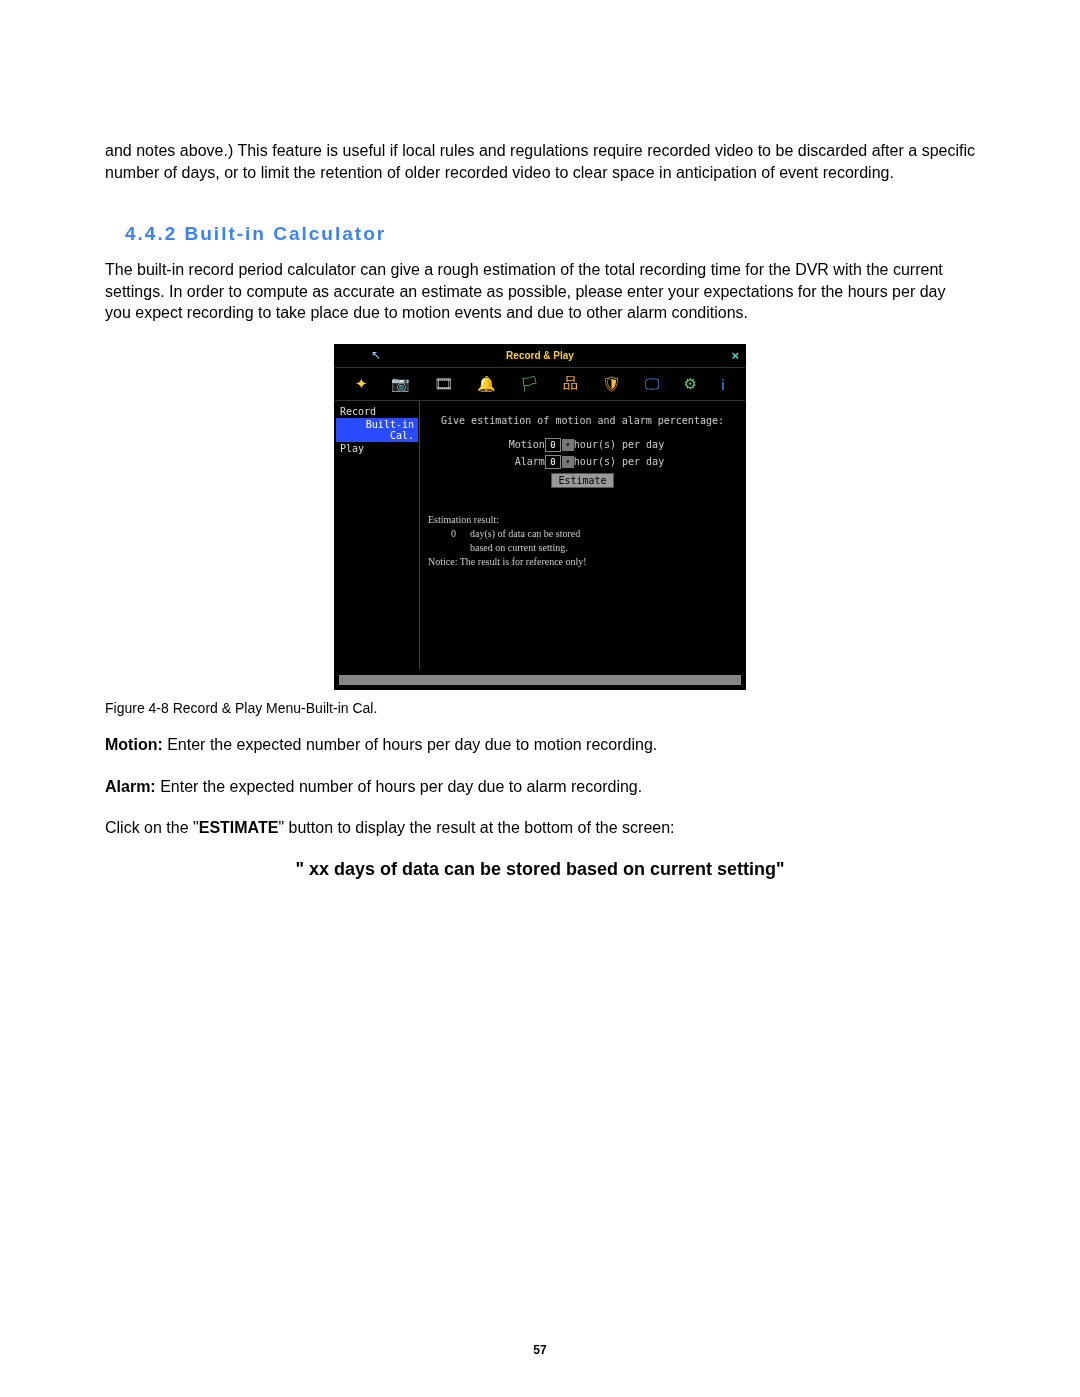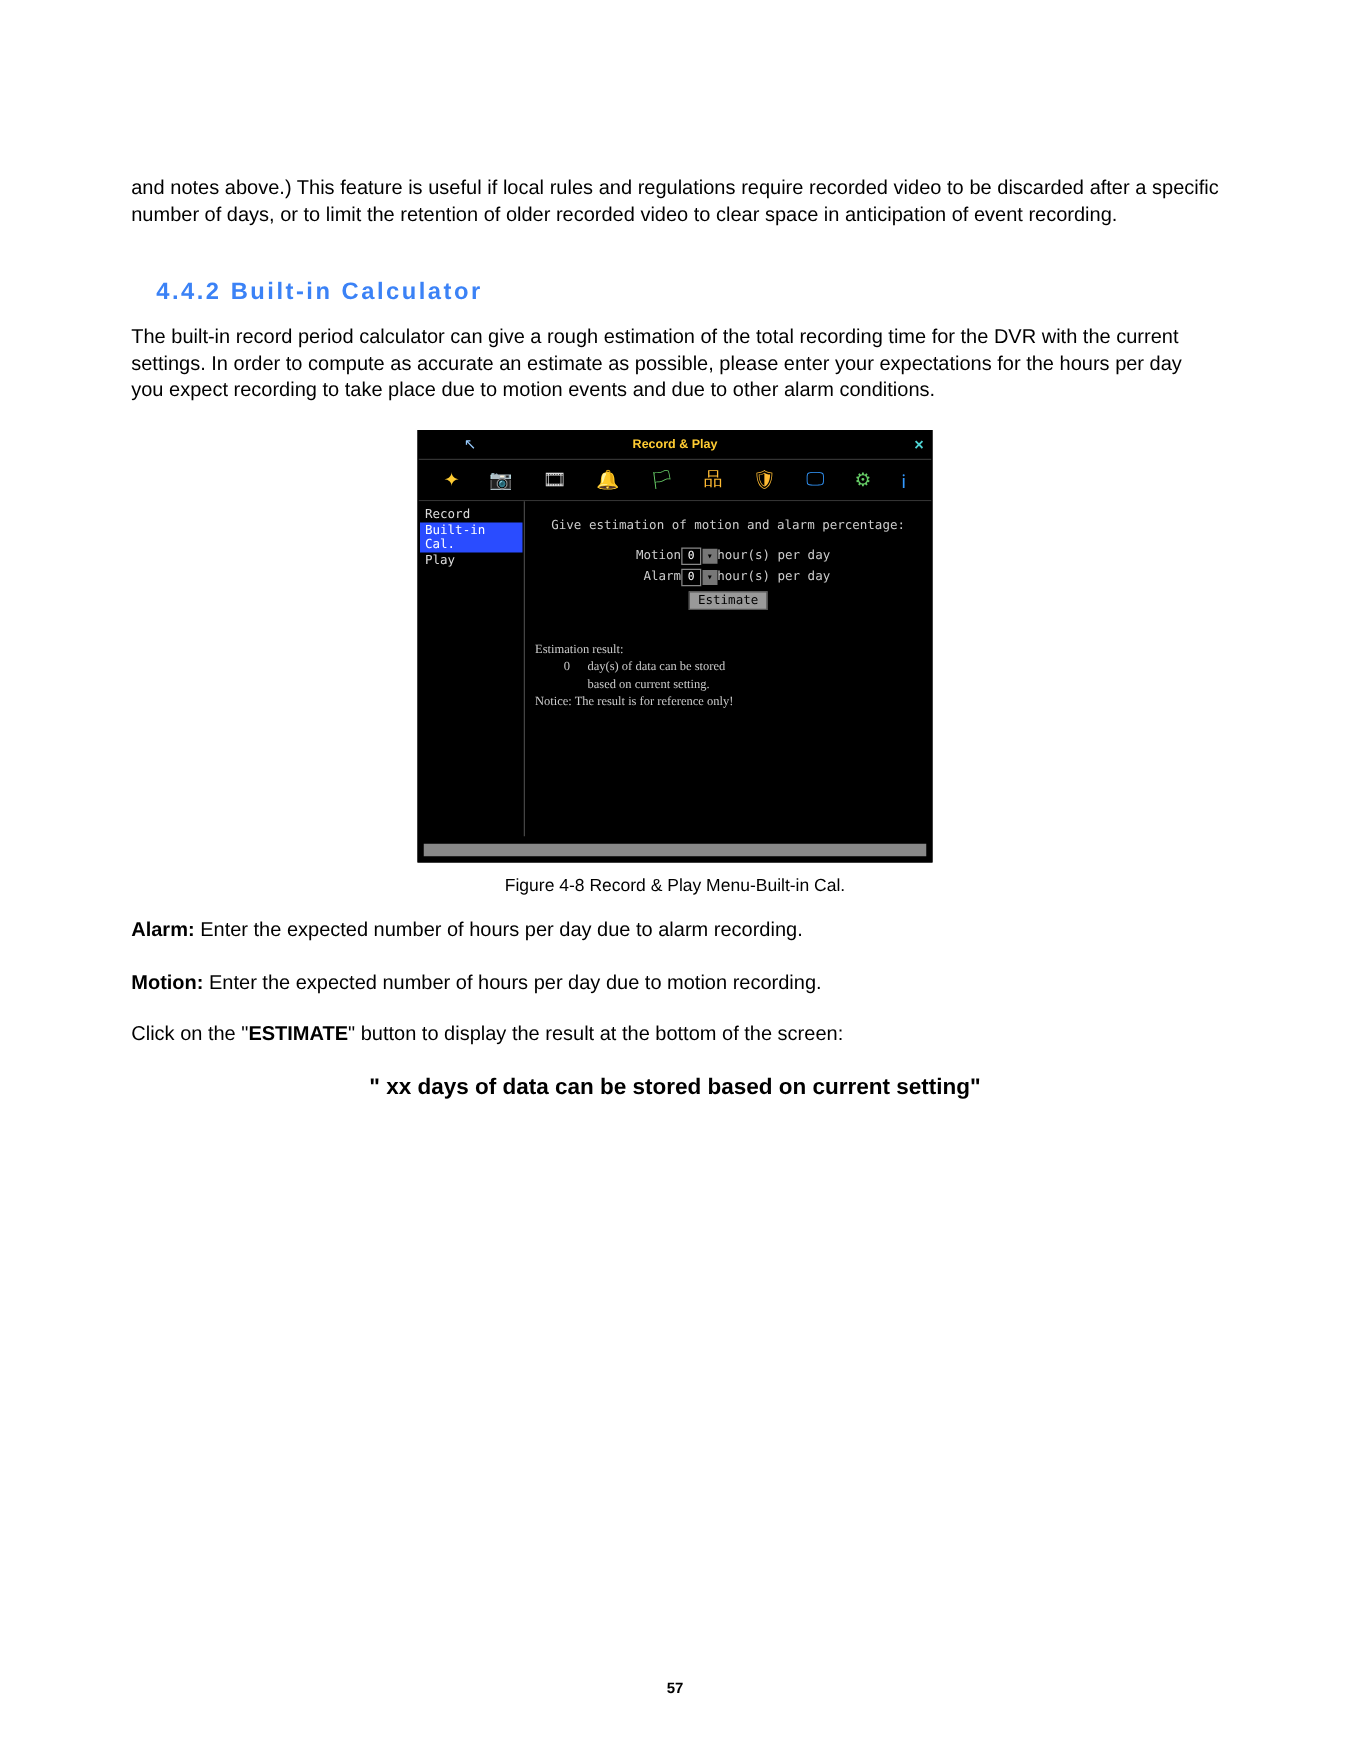--- a/index.html
+++ b/index.html
@@ -26,21 +26,20 @@
   text-align: justify;
 }
 .section-title {
   font-size: 19px;
   color: #3b82f6;
   letter-spacing: 2px;
   font-weight: bold;
   margin: 40px 0 14px 20px;
 }
 .fig-caption {
-  text-align: center;
   font-size: 14px;
   margin: 10px 0 18px 0;
 }
 .result-line {
   text-align: center;
   font-weight: bold;
   font-size: 18px;
 }
 
 
@@ -101,20 +100,21 @@
 }
 .sb-item {
   color: #ddd;
   font-size: 10px;
   padding: 1px 4px;
   font-family: monospace;
 }
 .sb-item.sel {
   background: #2a4cff;
   color: #fff;
+  text-align: right;
 }
 .main-pane {
   flex: 1;
   padding: 14px 8px 4px 8px;
   color: #ccc;
   font-family: monospace;
   font-size: 10px;
 }
 .inst {
   text-align: center;
@@ -263,25 +263,25 @@
           <div>Notice: The result is for reference only!</div>
         </div>
       </div>
     </div>
     <div class="statusbar"></div>
   </div>
 
   <div class="fig-caption">Figure 4-8  Record &amp; Play Menu-Built-in Cal.</div>
 
   <p class="body-para">
+    <b>Motion:</b><span> Enter the expected number of hours per day due to motion recording.</span>
+  </p>
+
+  <p class="body-para">
     <b>Alarm:</b><span> Enter the expected number of hours per day due to alarm recording.</span>
-  </p>
-
-  <p class="body-para">
-    <b>Motion:</b><span> Enter the expected number of hours per day due to motion recording.</span>
   </p>
 
 
   <p class="body-para">
     <span>Click on the "</span><b>ESTIMATE</b><span>" button to display the result at the bottom of the screen:</span>
   </p>
 
   <div class="result-line">" xx days of data can be stored based on current setting"</div>
 
   <div class="page-num">57</div>

